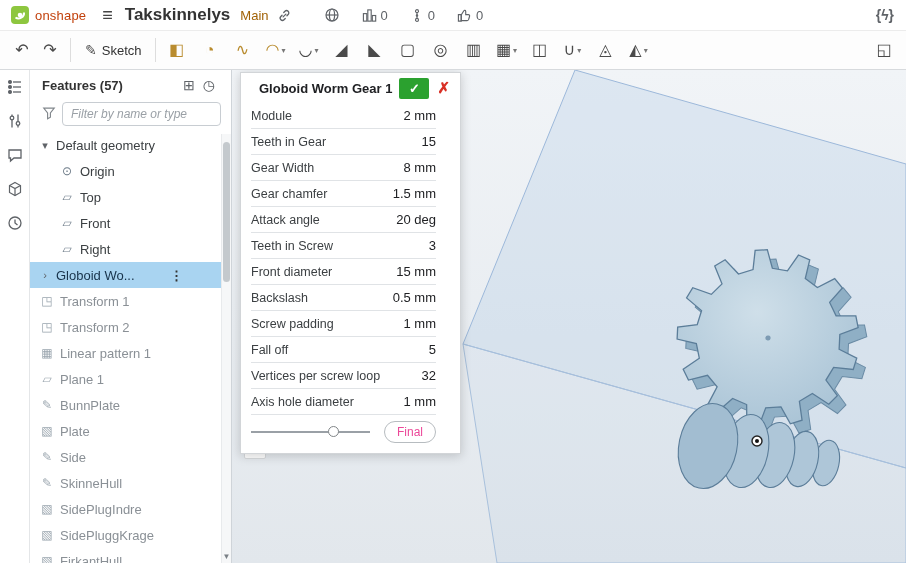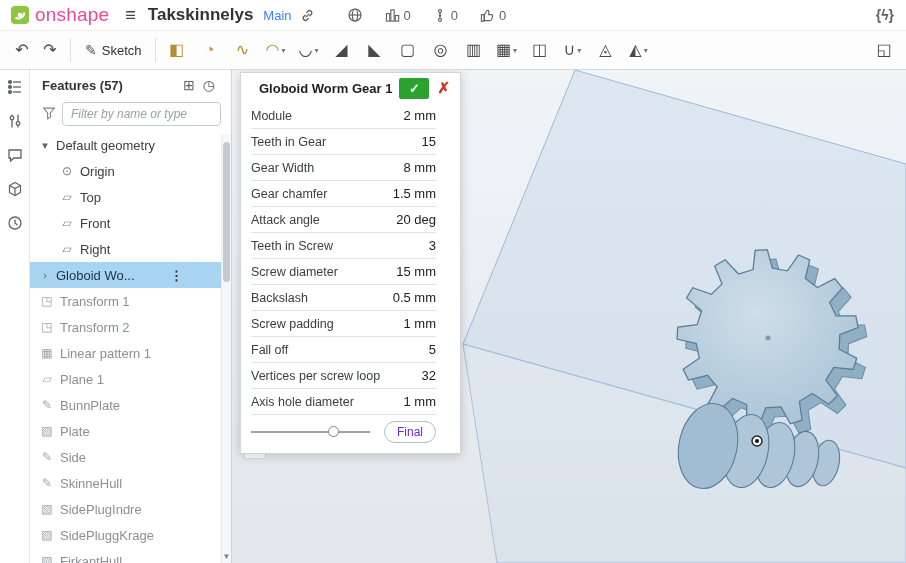--- a/index.html
+++ b/index.html
@@ -2,24 +2,24 @@
 <html><head>
 <meta charset="utf-8">
 <style>
   * { margin:0; padding:0; box-sizing:border-box; }
   html,body { width:906px; height:563px; overflow:hidden; }
   body { font-family:"Liberation Sans", sans-serif; background:#fff; position:relative; font-size:13px; color:#3c4043; }
 
   
   .header { position:absolute; top:0; left:0; right:0; height:30px; background:#fff; display:flex; align-items:center; gap:8px; padding:0 10px; z-index:20; }
   .logo-wrap { display:flex; align-items:center; gap:5px; }
-  .logo-text { font-size:19px; color:#ec4899; letter-spacing:0.2px; }
+  .logo-text { font-size:13px; color:#c2410c; letter-spacing:0.2px; }
   .hamburger { font-size:18px; color:#444; margin-left:8px; cursor:pointer; line-height:1; }
   .doc-title { font-size:17px; font-weight:bold; color:#333; margin-left:4px; }
-  .branch { font-size:13px; color:#3b82f6; margin-left:2px; }
+  .branch { font-size:13px; color:#a16207; margin-left:2px; }
   .hdr-ico { display:flex; align-items:center; color:#5f6368; }
   .stat { display:flex; align-items:center; gap:4px; margin-left:14px; color:#5f6368; font-size:13px; }
   .spacer { flex:1; }
   .fs-icon { font-size:14px; font-weight:bold; color:#5f6368; margin-right:2px; }
 
   
   .toolbar { position:absolute; top:30px; left:0; right:0; height:40px; background:#fdfdfd; border-top:1px solid #ececec; border-bottom:1px solid #d7dadd; display:flex; align-items:center; padding:0 8px; z-index:19; }
   .tbtn { display:flex; align-items:center; justify-content:center; height:30px; min-width:28px; padding:0 3px; border-radius:3px; cursor:pointer; color:#4a4a4a; }
   .tbtn .tglyph { font-size:16px; line-height:1; }
   .tbtn.accent .tglyph { color:#b98c2f; }
@@ -66,21 +66,21 @@
   .dlg-title { flex:1; font-size:13px; font-weight:bold; color:#202124; white-space:nowrap; }
   .dlg-ok { width:30px; height:21px; background:#2ba12f; color:#fff; border-radius:2px; display:flex; align-items:center; justify-content:center; font-size:13px; font-weight:bold; cursor:pointer; }
   .dlg-cancel { color:#d93025; font-size:15px; font-weight:bold; cursor:pointer; padding:0 2px; }
   .drow { margin:0 24px 0 10px; height:26px; display:flex; justify-content:space-between; align-items:center; border-bottom:1px solid #e0e3e6; }
   .drow .dlabel { font-size:12.5px; color:#3c4043; }
   .drow .dvalue { font-size:13px; color:#202124; }
   .dlg-bottom { display:flex; align-items:center; margin:6px 24px 10px 10px; gap:14px; }
   .slider { position:relative; flex:1; height:14px; cursor:pointer; }
   .slider .track { position:absolute; left:0; right:0; top:6px; height:2px; background:#9aa0a6; }
   .slider .thumb { position:absolute; top:1px; width:11px; height:11px; border-radius:50%; background:#fff; border:1.5px solid #808588; margin-left:-6px; }
-  .final-btn { border:1px solid #b7bcc0; background:#fff; border-radius:11px; font-size:12px; color:#6d28d9; padding:3px 12px; cursor:pointer; font-family:"Liberation Sans",sans-serif; }
+  .final-btn { border:1px solid #b7bcc0; background:#fff; border-radius:11px; font-size:12px; color:#ec4899; padding:3px 12px; cursor:pointer; font-family:"Liberation Sans",sans-serif; }
 
   
   .parts-toggle { position:absolute; left:244px; top:437px; width:22px; height:22px; background:#fff; border:1px solid #d7dadd; border-radius:2px; display:flex; align-items:center; justify-content:center; color:#5f6368; font-size:13px; z-index:14; cursor:pointer; }
 </style>
 </head>
 <body>
 
 <div class="header">
   <span class="hdr-ico logo-wrap">
     <svg width="20" height="20" viewBox="0 0 20 20">
@@ -394,21 +394,21 @@
       </div>
       <div class="drow">
         <span class="dlabel">Attack angle</span>
         <span class="dvalue">20 deg</span>
       </div>
       <div class="drow">
         <span class="dlabel">Teeth in Screw</span>
         <span class="dvalue">3</span>
       </div>
       <div class="drow">
-        <span class="dlabel">Screw diameter</span>
+        <span class="dlabel">Front diameter</span>
         <span class="dvalue">15 mm</span>
       </div>
       <div class="drow">
         <span class="dlabel">Backslash</span>
         <span class="dvalue">0.5 mm</span>
       </div>
       <div class="drow">
         <span class="dlabel">Screw padding</span>
         <span class="dvalue">1 mm</span>
       </div>

